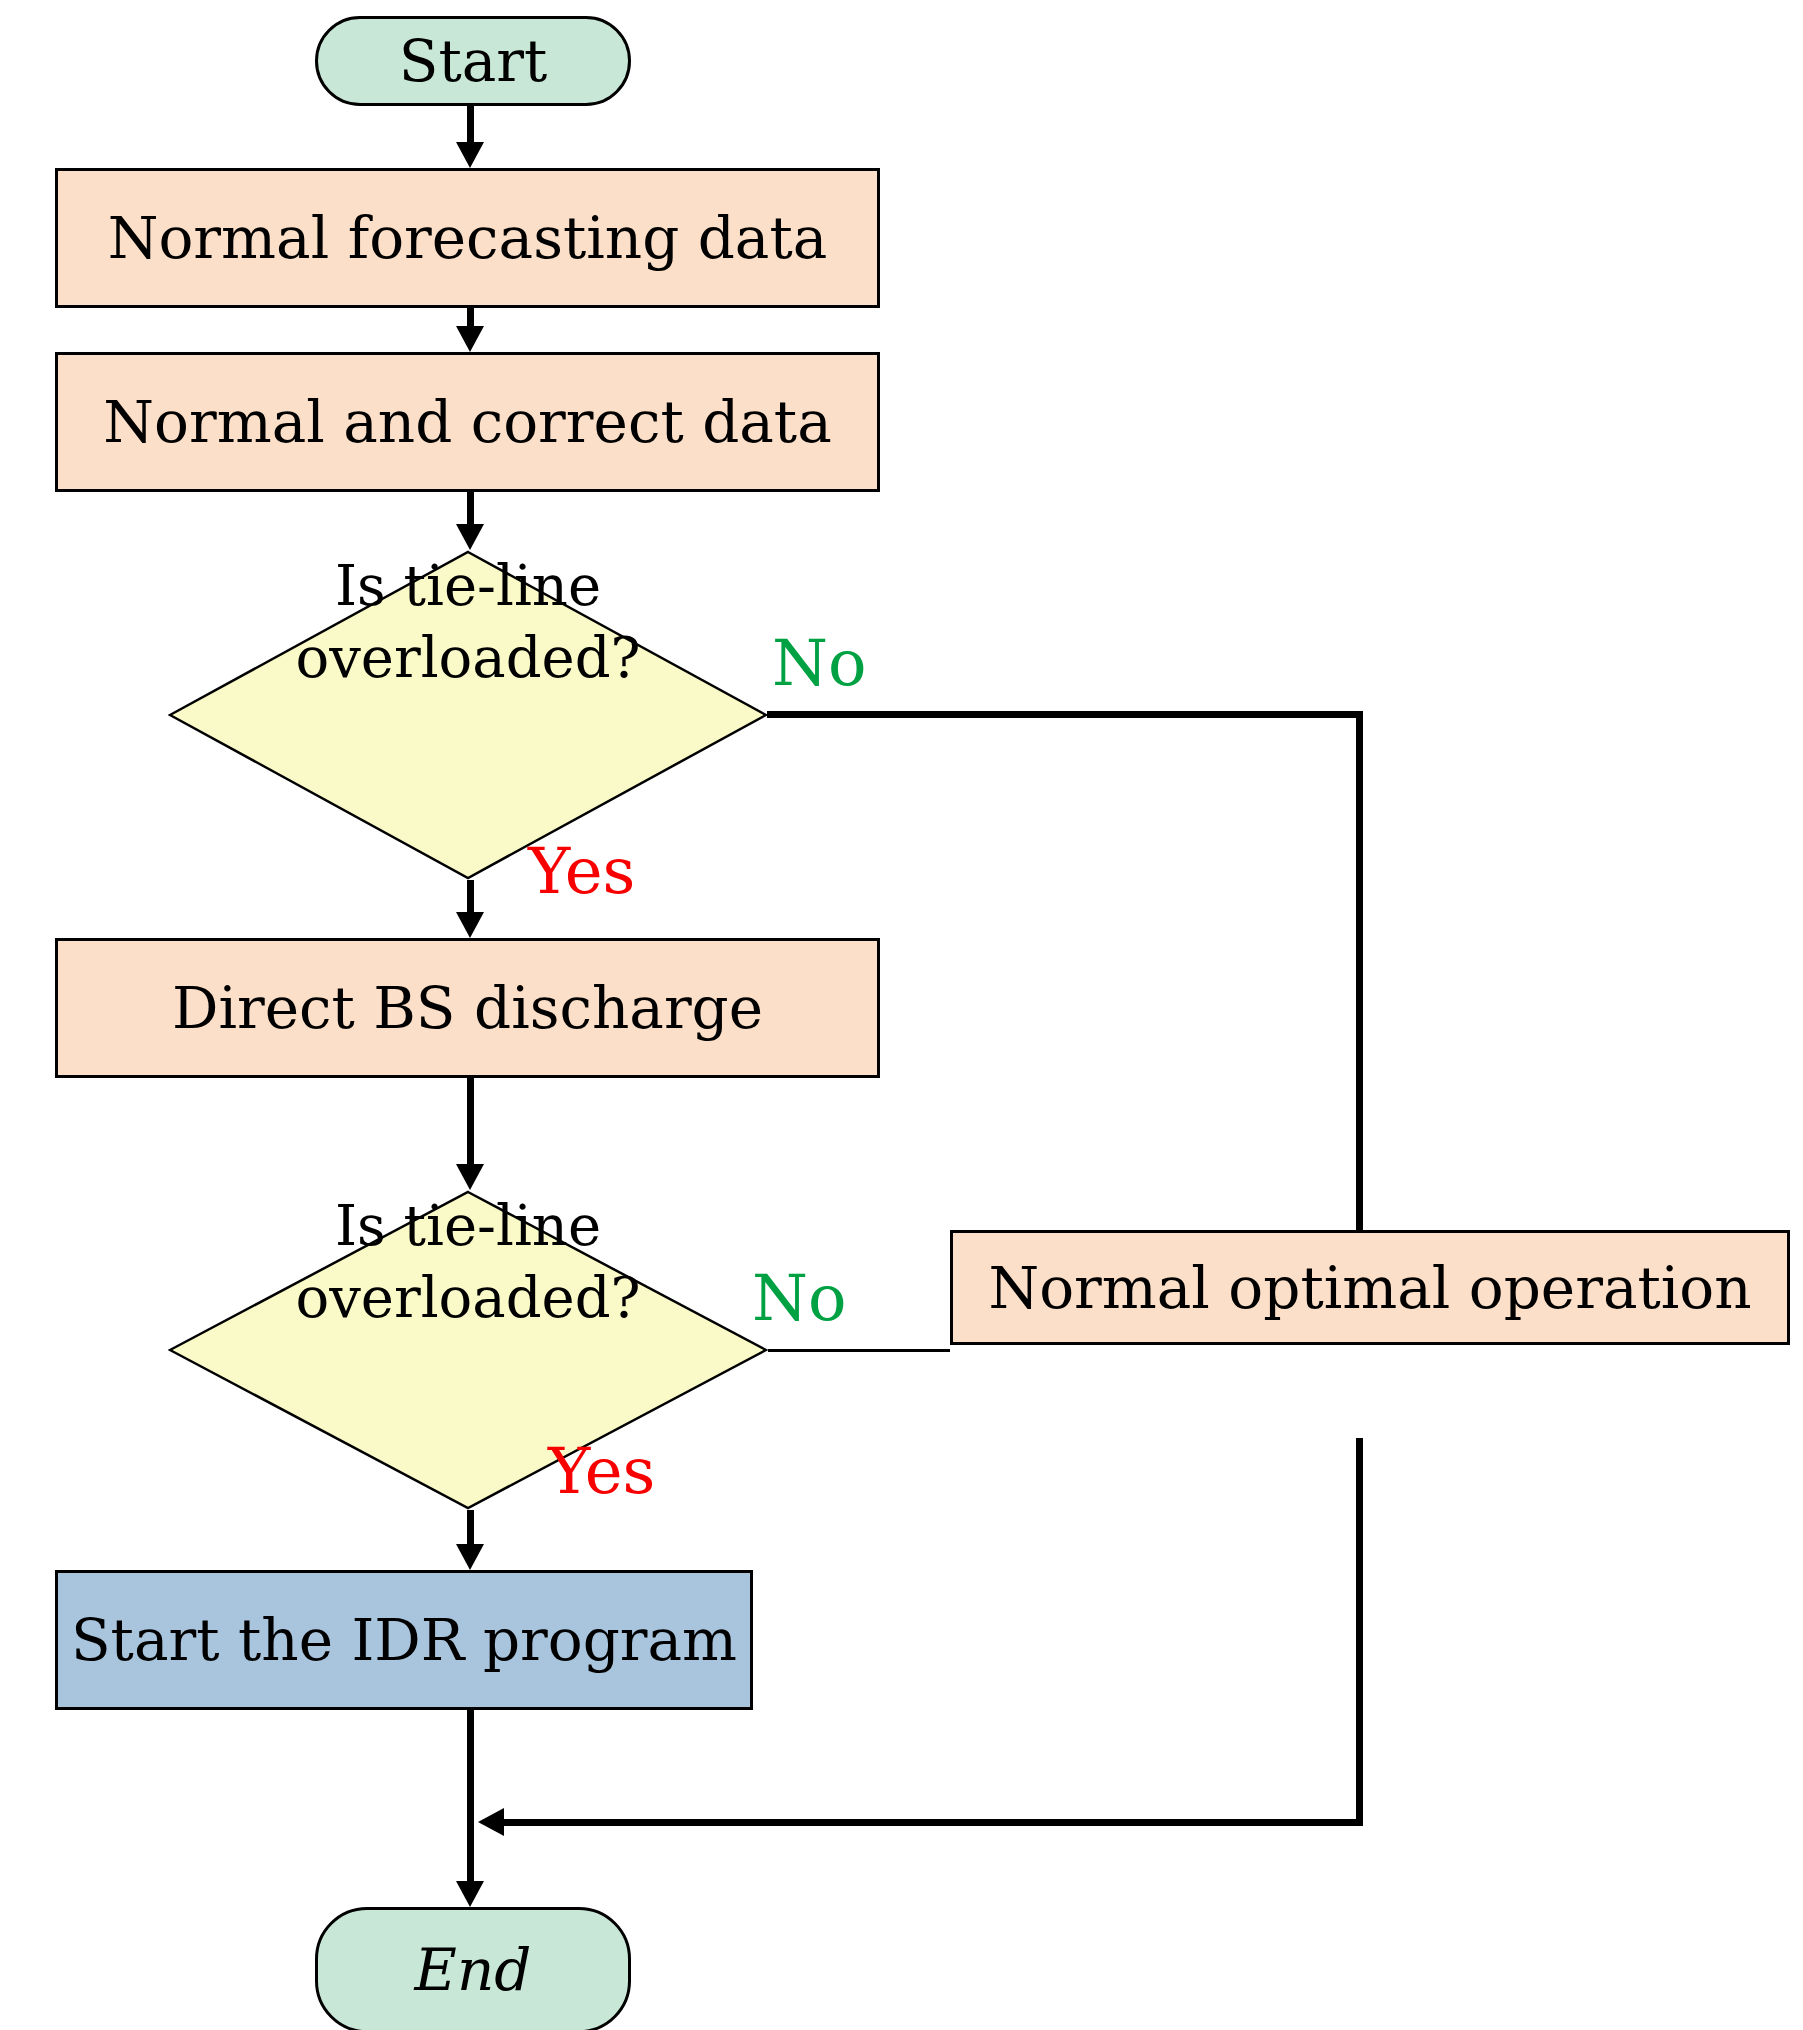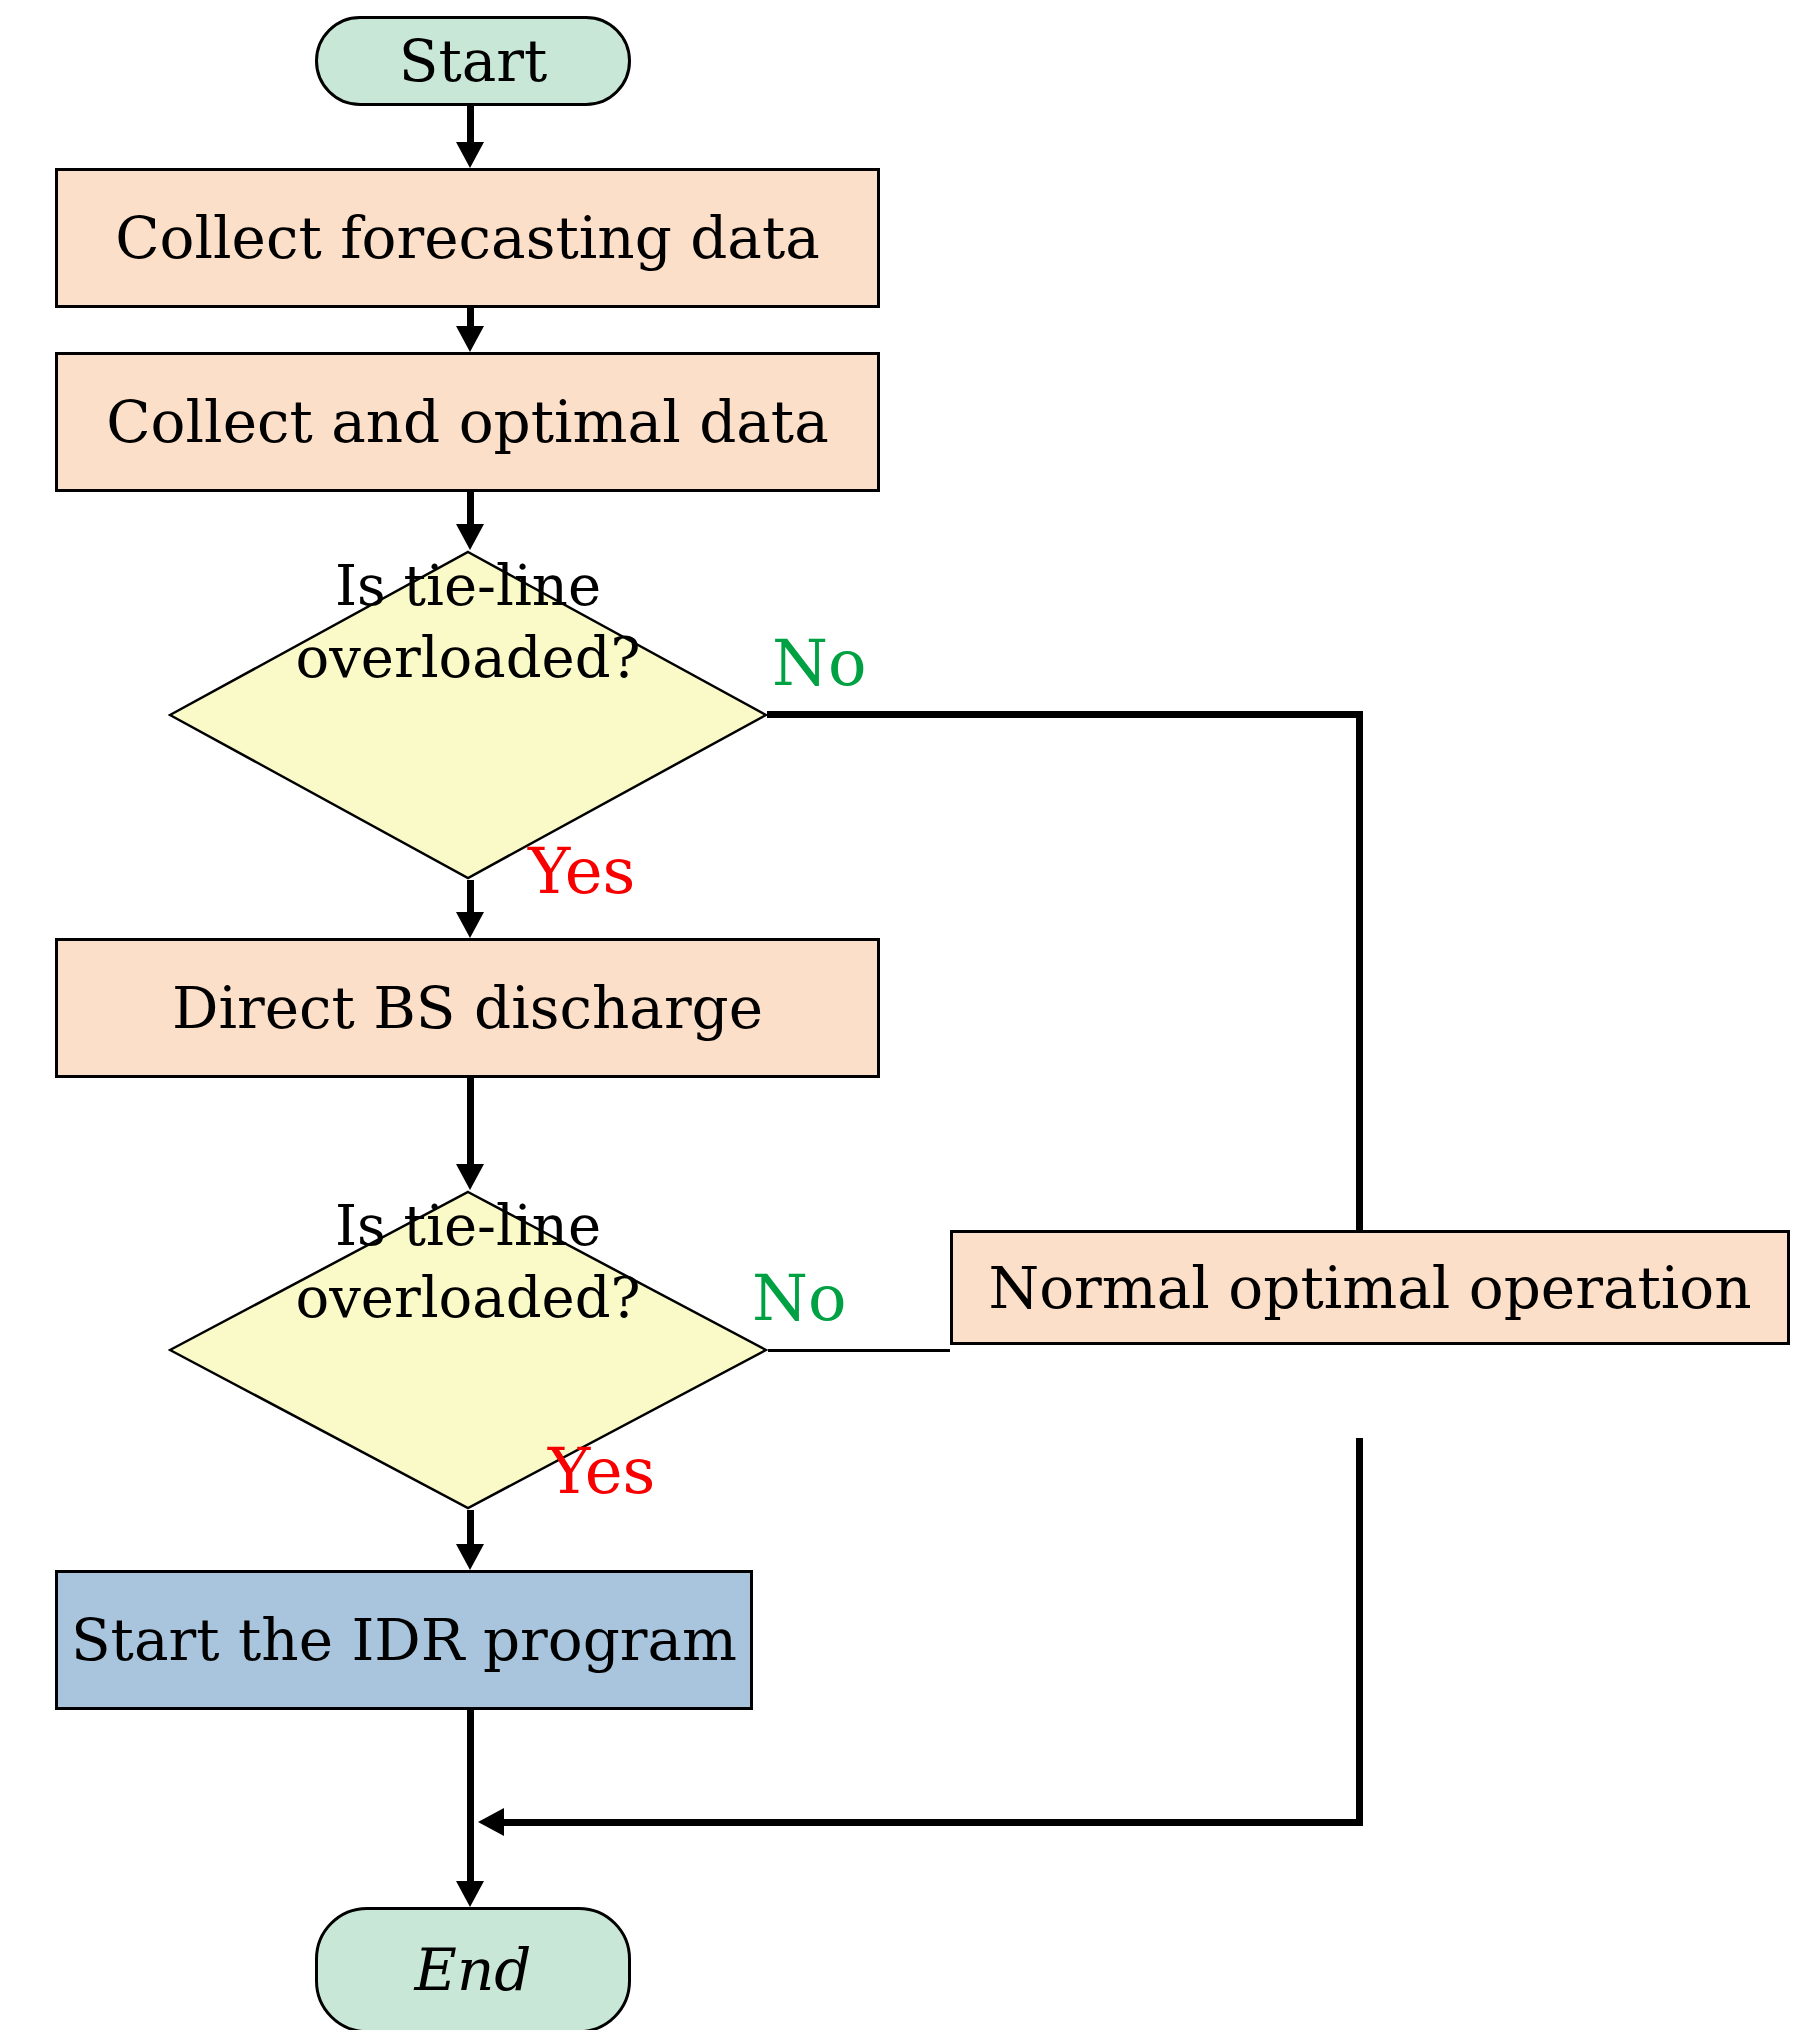--- a/index.html
+++ b/index.html
@@ -53,28 +53,28 @@
 <div class="canvas">
 
   <div class="node terminator" style="left:315px; top:16px; width:316px; height:90px;">
     <span>Start</span>
   </div>
 
   <div class="vline" style="left:467px; top:106px; width:7px; height:36px;"></div>
   <div class="arrow-down" style="left:456px; top:142px;"></div>
 
   <div class="node process" style="left:55px; top:168px; width:825px; height:140px;">
-    <span>Collect forecasting data</span>
+    <span>Normal forecasting data</span>
   </div>
 
   <div class="vline" style="left:467px; top:308px; width:7px; height:18px;"></div>
   <div class="arrow-down" style="left:456px; top:326px;"></div>
 
   <div class="node process" style="left:55px; top:352px; width:825px; height:140px;">
-    <span>Collect and optimal data</span>
+    <span>Normal and correct data</span>
   </div>
 
   <div class="vline" style="left:467px; top:492px; width:7px; height:32px;"></div>
   <div class="arrow-down" style="left:456px; top:524px;"></div>
 
   <svg class="diamond-svg" style="left:168px; top:550px;" width="600" height="330" viewBox="0 0 600 330">
     <polygon points="300,2 598,165 300,328 2,165" stroke="#000" stroke-width="2.5" fill="#fafac8"></polygon>
   </svg>
   <div class="diamond-label" style="left:168px; top:550px; width:600px; height:330px;">
     <span>Is tie-line</span>

